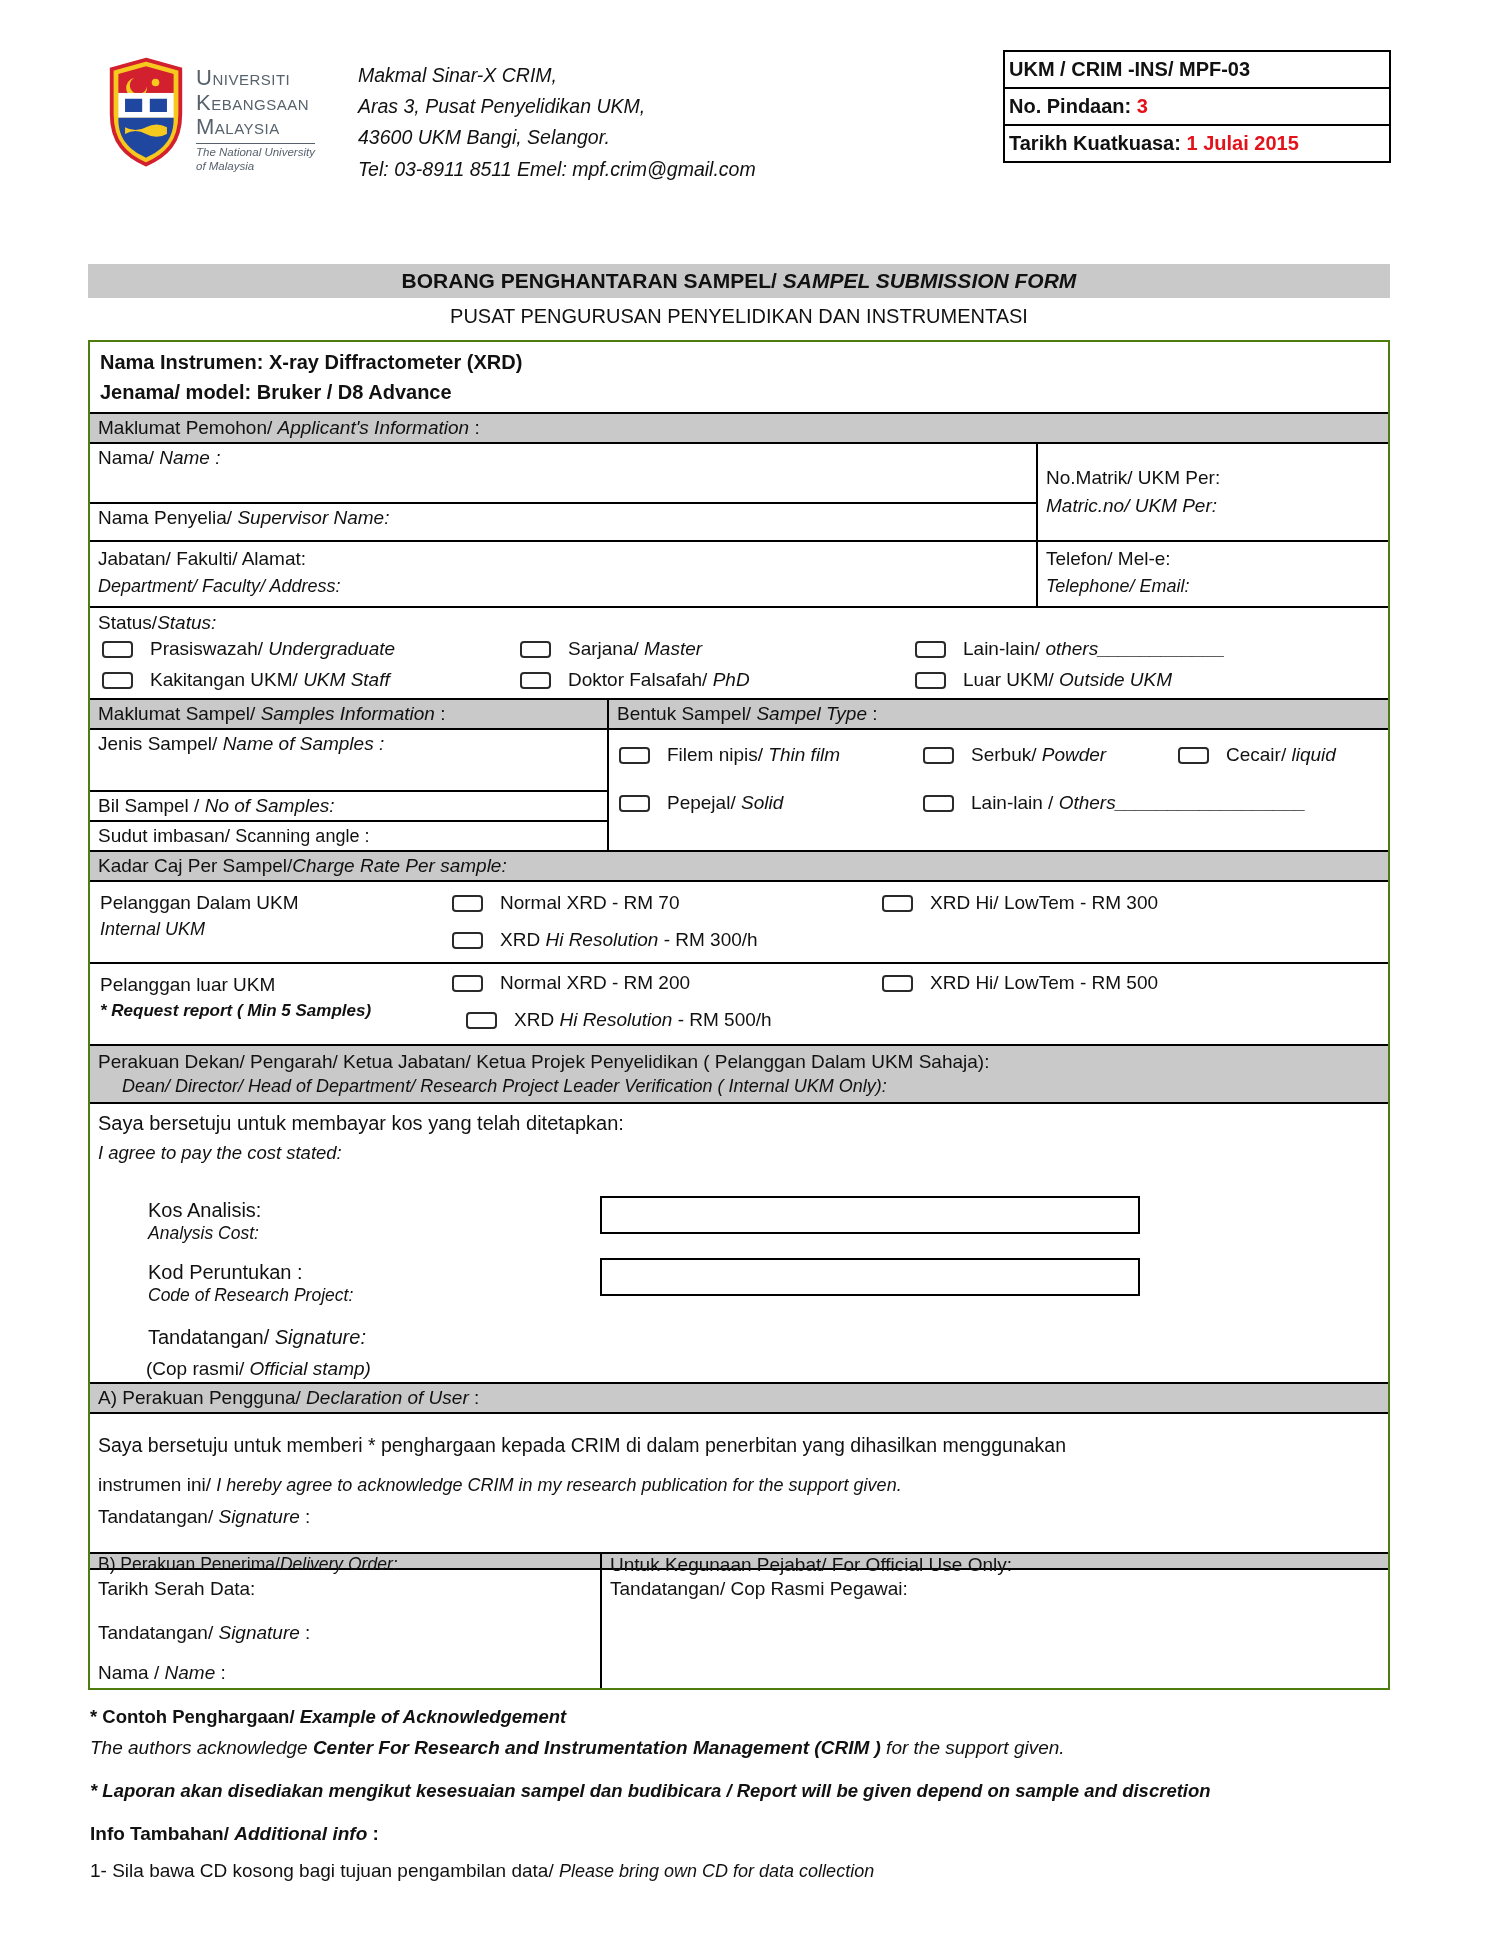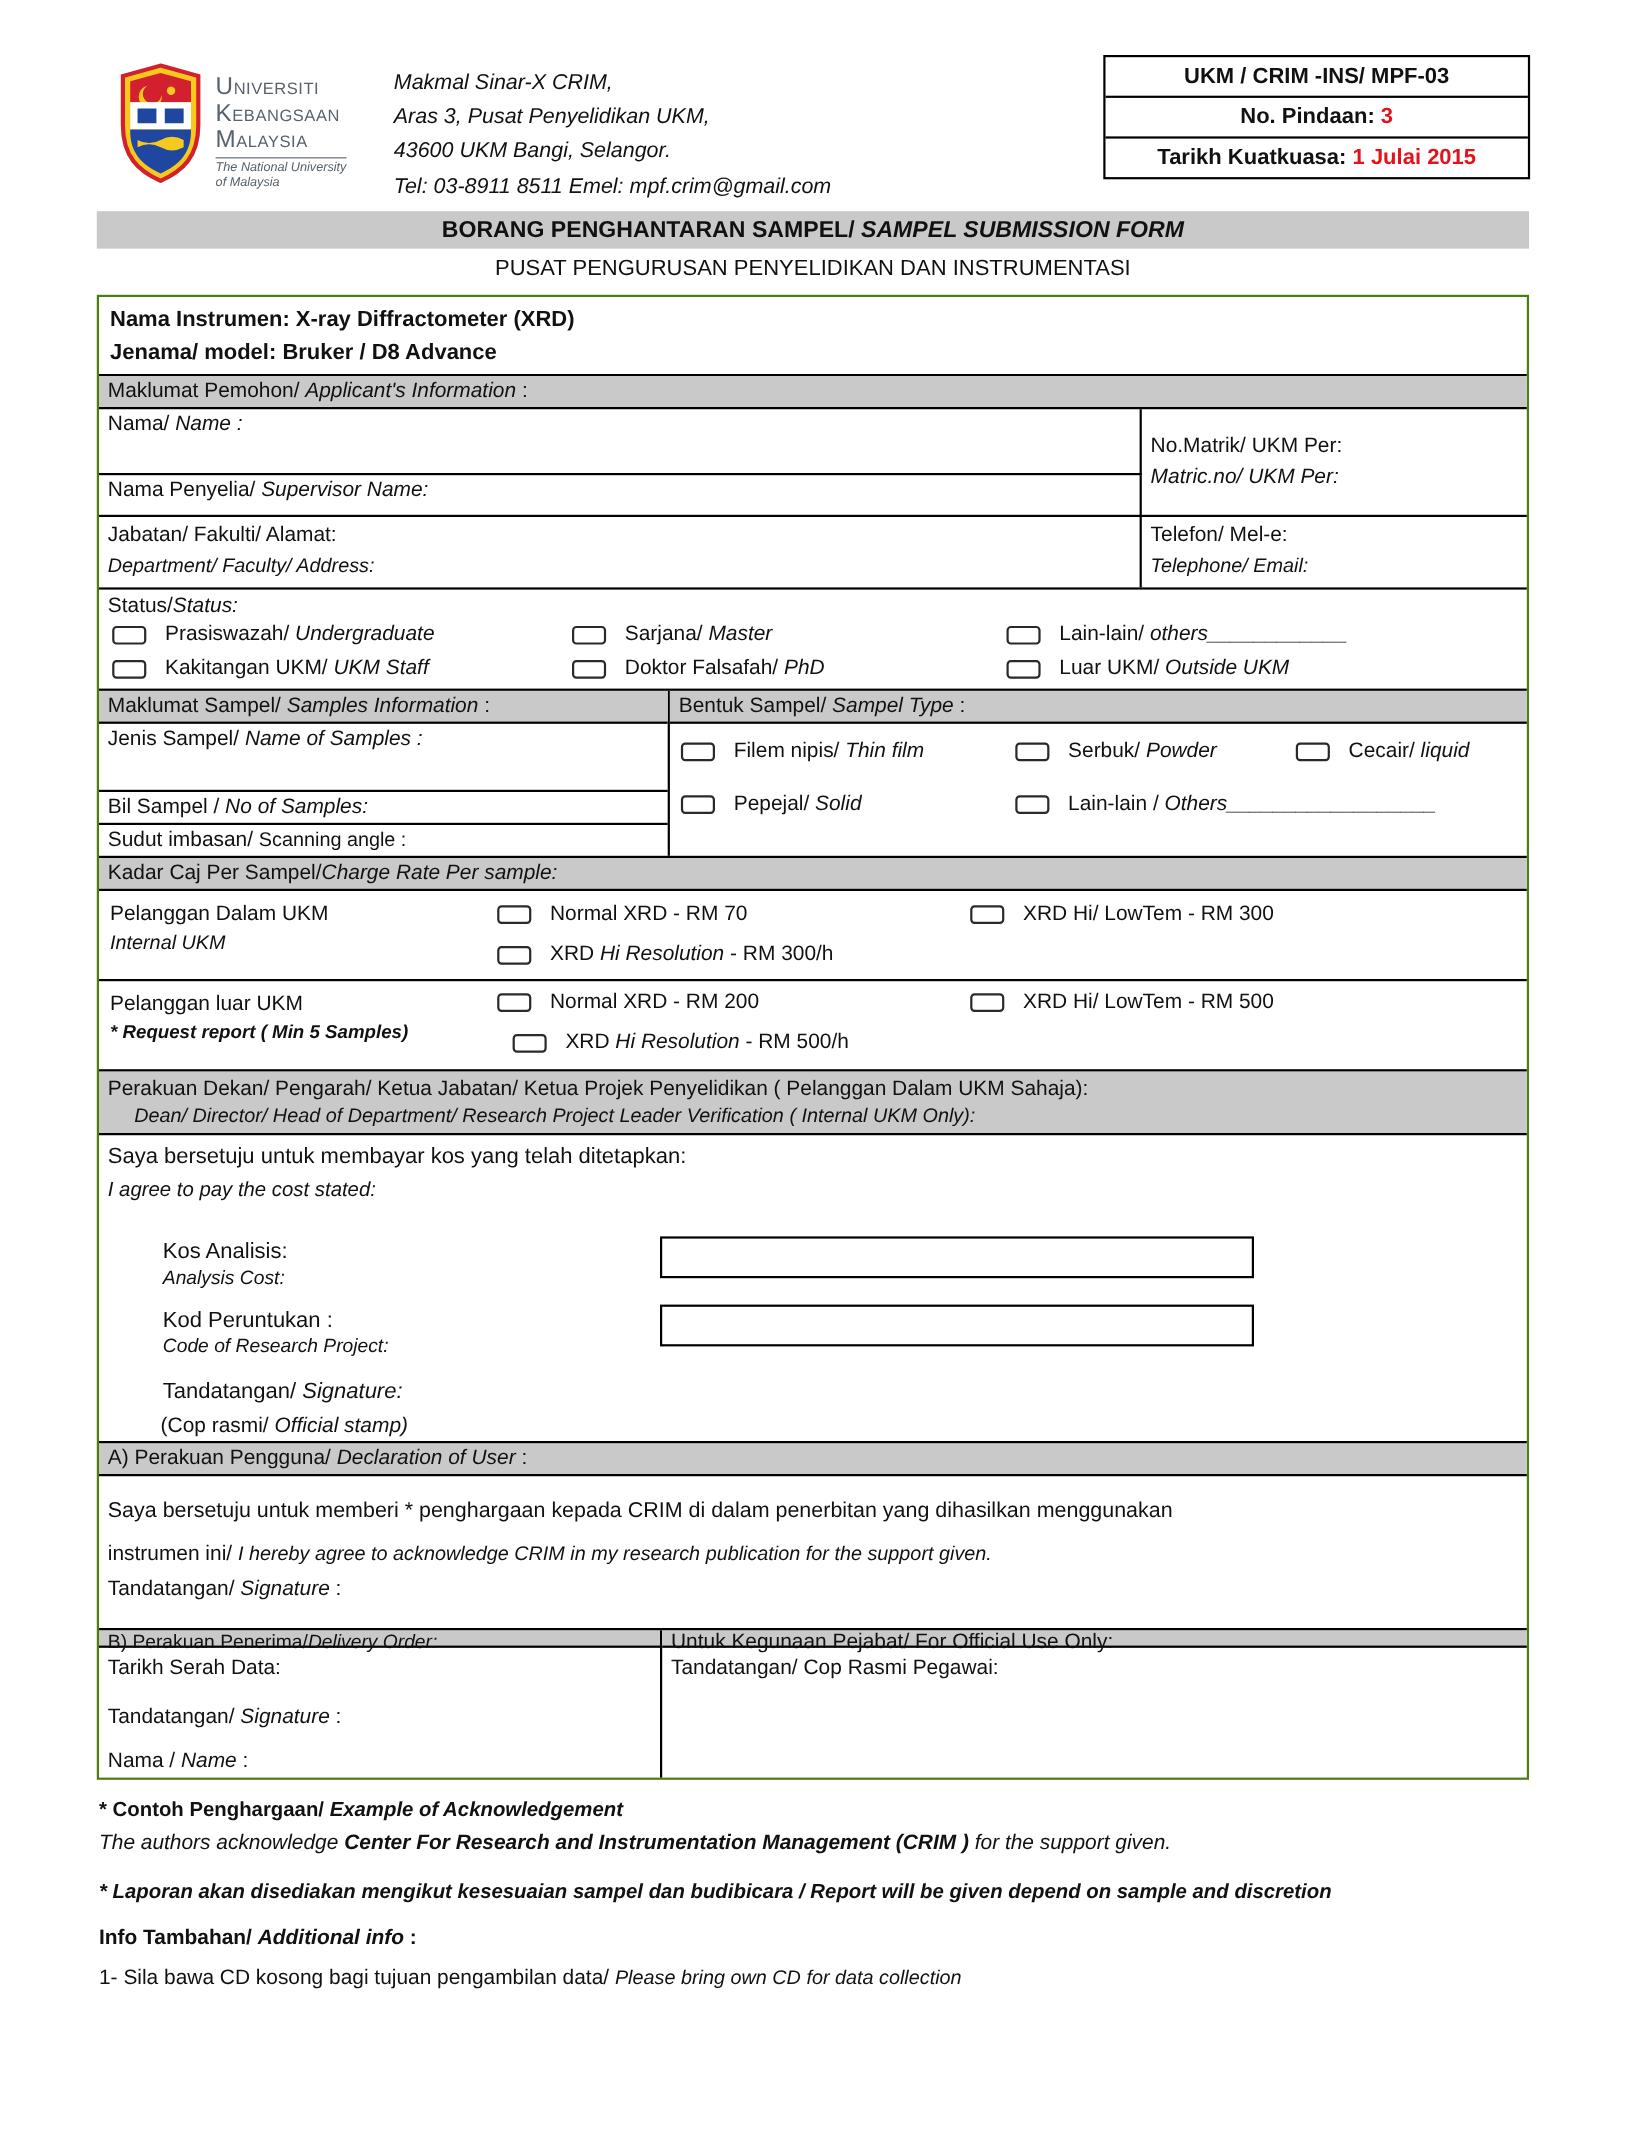--- a/index.html
+++ b/index.html
@@ -7,31 +7,31 @@
   body {
     width:1500px; height:1941px; position:relative; overflow:hidden;
     font-family:"Liberation Sans","DejaVu Sans",sans-serif;
     font-size:19px; color:#111111;
   }
   .it { font-style:italic; }
   .b  { font-weight:bold; }
   .red { color:#e4131b; }
 
   
-  .header { position:relative; height:192px; }
+  .header { position:relative; height:264px; }
   .logo { position:absolute; left:106px; top:56px; display:flex; gap:10px; }
   .crest svg { display:block; }
   .wordmark { padding-top:10px; color:#57626d; }
   .wm { font-variant:small-caps; font-size:22px; line-height:1.12; letter-spacing:0.5px; }
   .tagline { margin-top:3px; border-top:1.5px solid #57626d; padding-top:2px;
              font-size:11.5px; font-style:italic; line-height:1.2; }
   .address { position:absolute; left:358px; top:60px; font-style:italic;
              font-size:19.5px; line-height:1.6; }
   .doc-box { position:absolute; left:1003px; top:50px; width:388px;
-             border:2px solid #000; text-align:center; font-weight:bold; font-size:20px; }
+             border:2px solid #000; font-weight:bold; font-size:20px; }
   .doc-row { padding:6px 4px; border-bottom:2px solid #000; }
   .doc-row.last { border-bottom:none; }
 
   
   .title-bar { margin-left:88px; width:1302px; background:#c9c9c9;
                text-align:center; font-weight:bold; font-size:21px; padding:5px 0; }
   .subtitle  { margin-left:88px; width:1302px; text-align:center;
                font-size:20px; margin-top:7px; }
 
   

